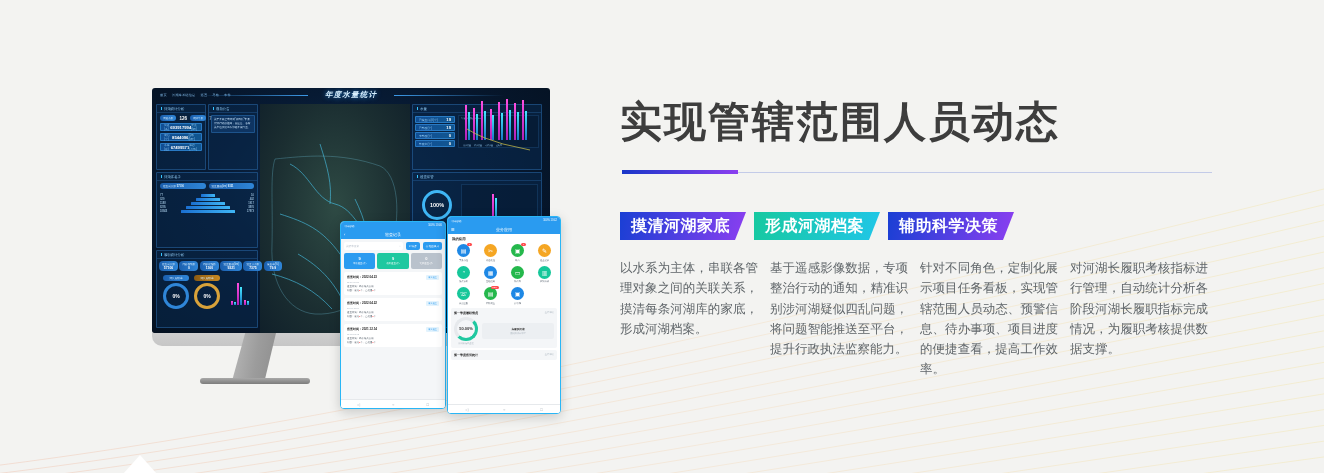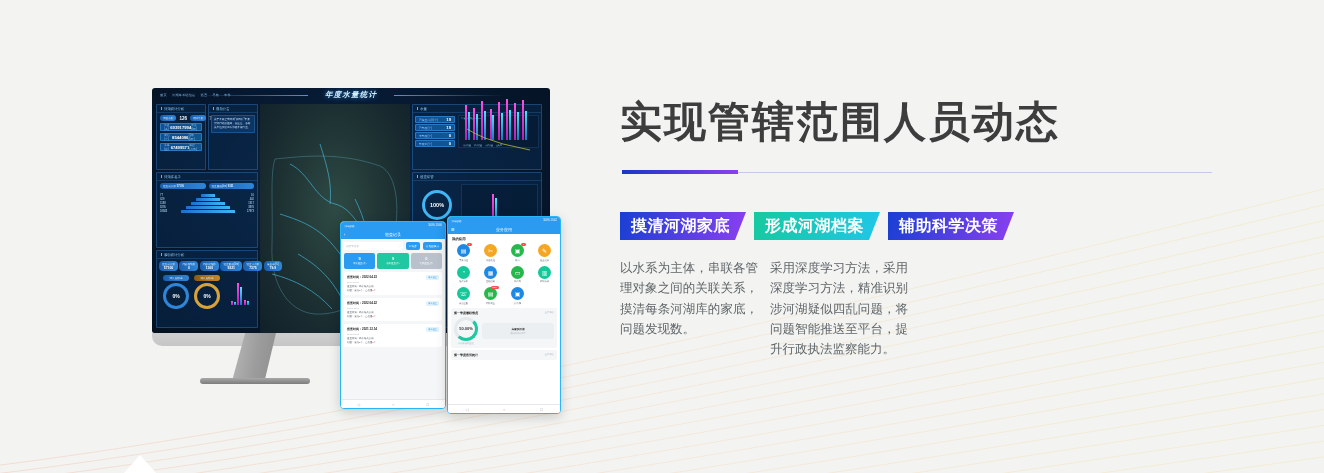--- a/index.html
+++ b/index.html
@@ -731,18 +731,20 @@
     <div class="rule"></div>
     <div class="rule-accent"></div>
 
     <div class="tags">
       <div class="tag g1">摸清河湖家底</div>
       <div class="tag g2">形成河湖档案</div>
       <div class="tag g1">辅助科学决策</div>
     </div>
 
     <div class="cols">
-      <div class="col">以水系为主体，串联各管理对象之间的关联关系，摸清每条河湖库的家底，问题发现数。</div>
-      <div class="col">采用深度学习方法，采用深度学习方法，精准识别涉河湖疑似四乱问题，将问题智能推送至平台，提升行政执法监察能力。</div>
+      <div class="col">以水系为主体，串联各管理对象之间的关联关系，摸清每条河湖库的家底，形成河湖档案。</div>
+      <div class="col">基于遥感影像数据，专项整治行动的通知，精准识别涉河湖疑似四乱问题，将问题智能推送至平台，提升行政执法监察能力。</div>
+      <div class="col">针对不同角色，定制化展示项目任务看板，实现管辖范围人员动态、预警信息、待办事项、项目进度的便捷查看，提高工作效率。</div>
+      <div class="col">对河湖长履职考核指标进行管理，自动统计分析各阶段河湖长履职指标完成情况，为履职考核提供数据支撑。</div>
     </div>
 
   </div>
 </div>
 
 </body></html>

